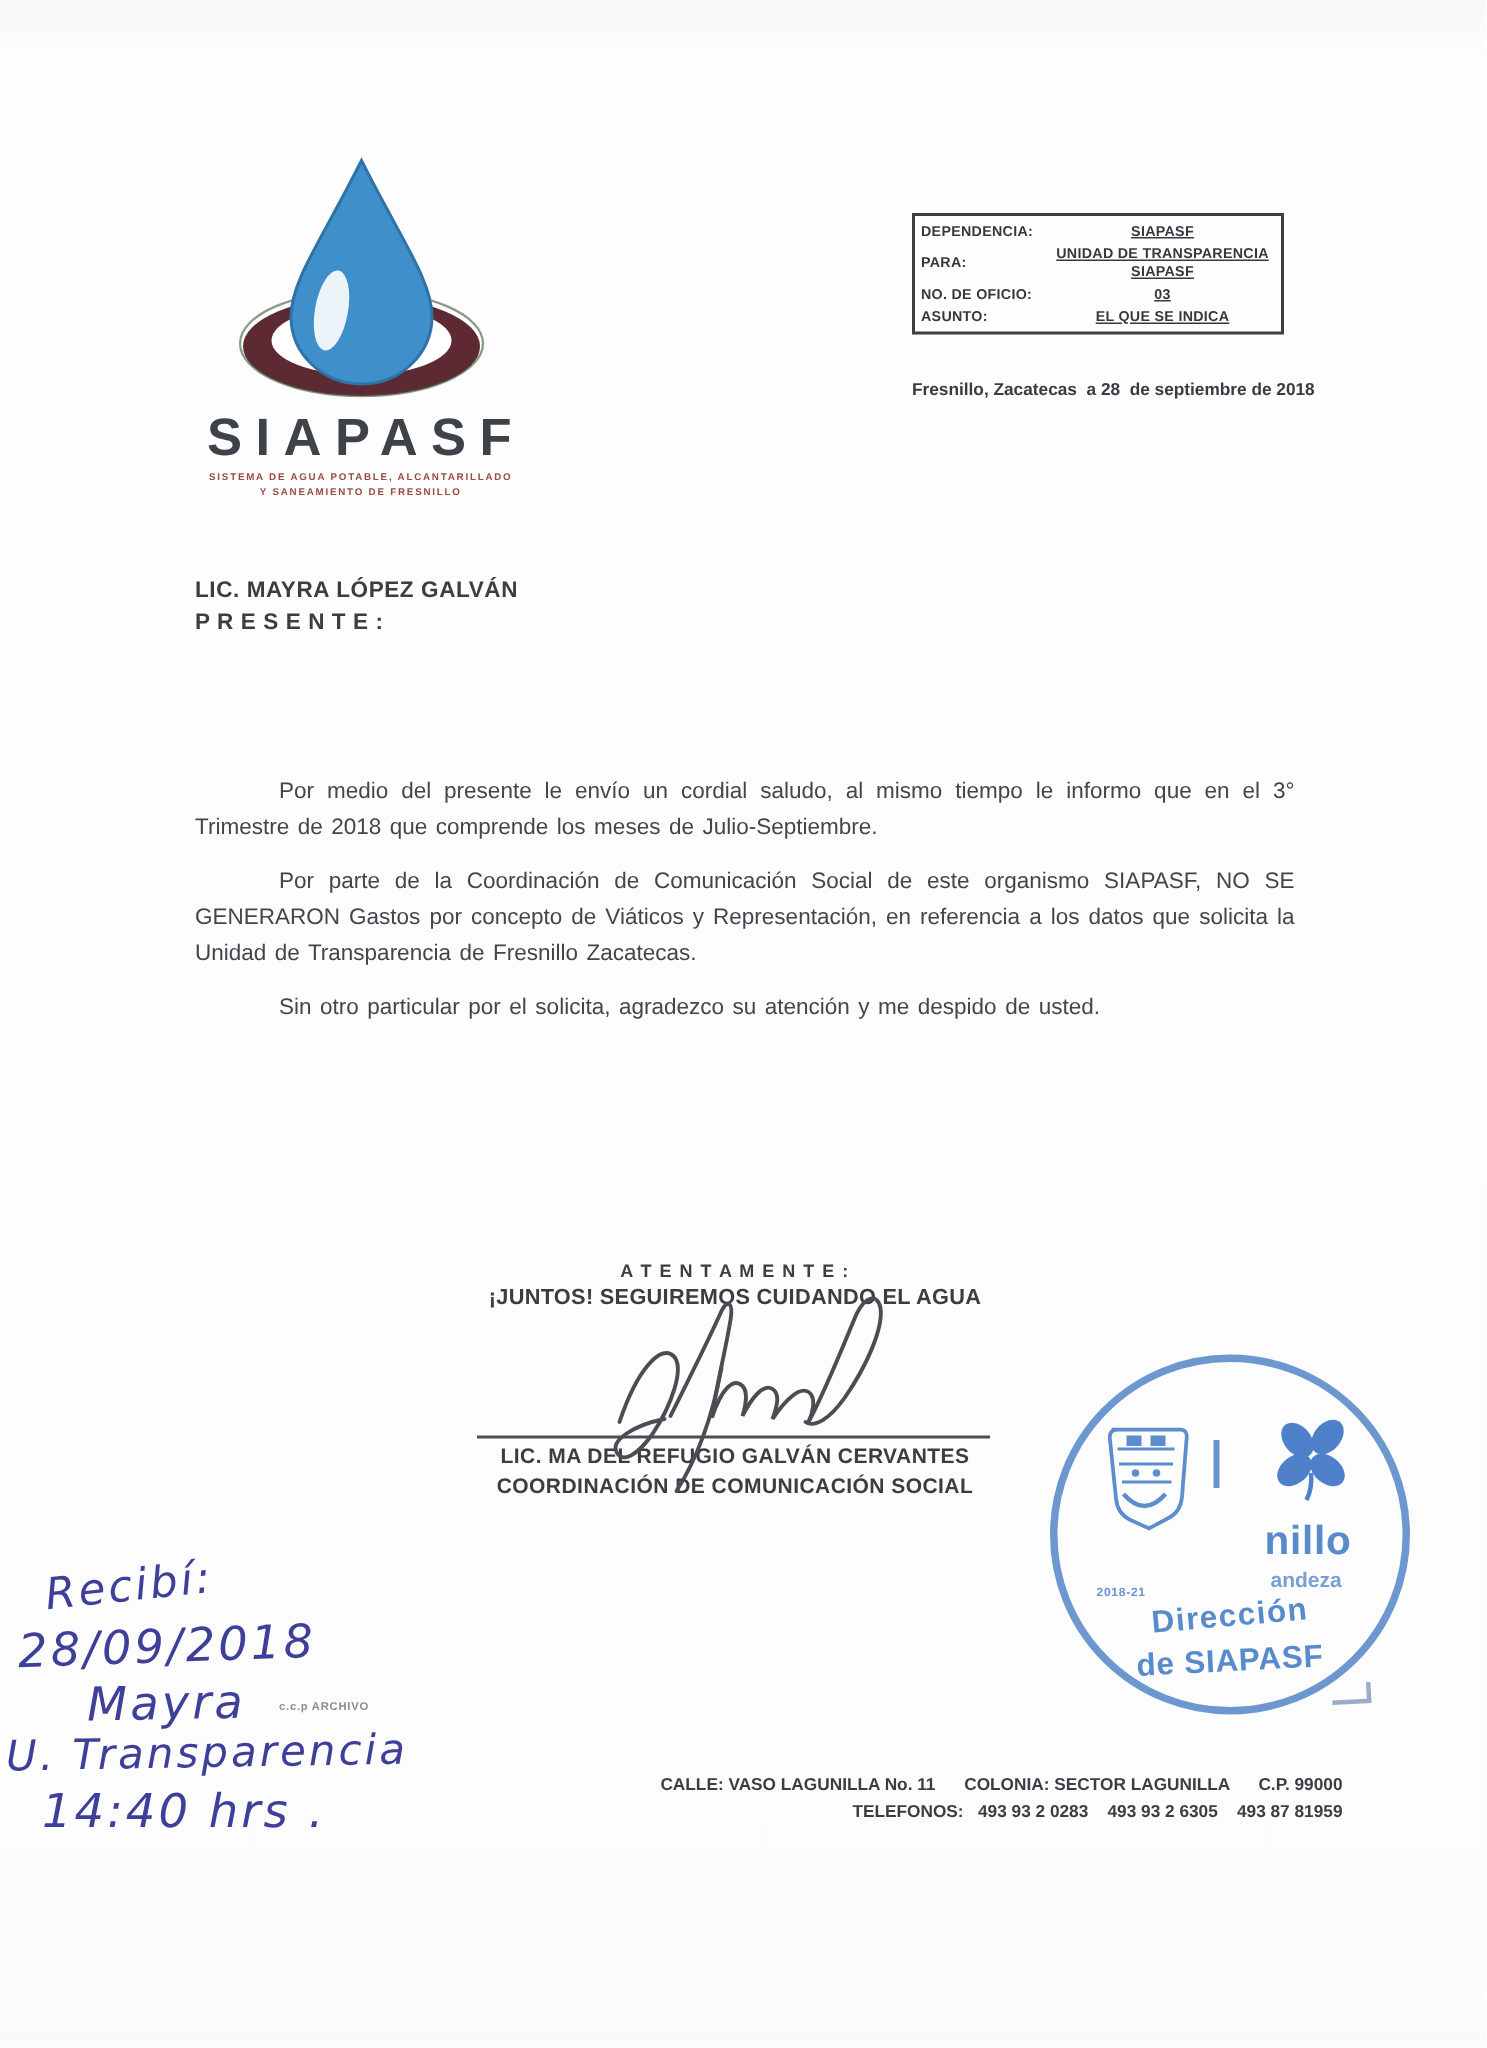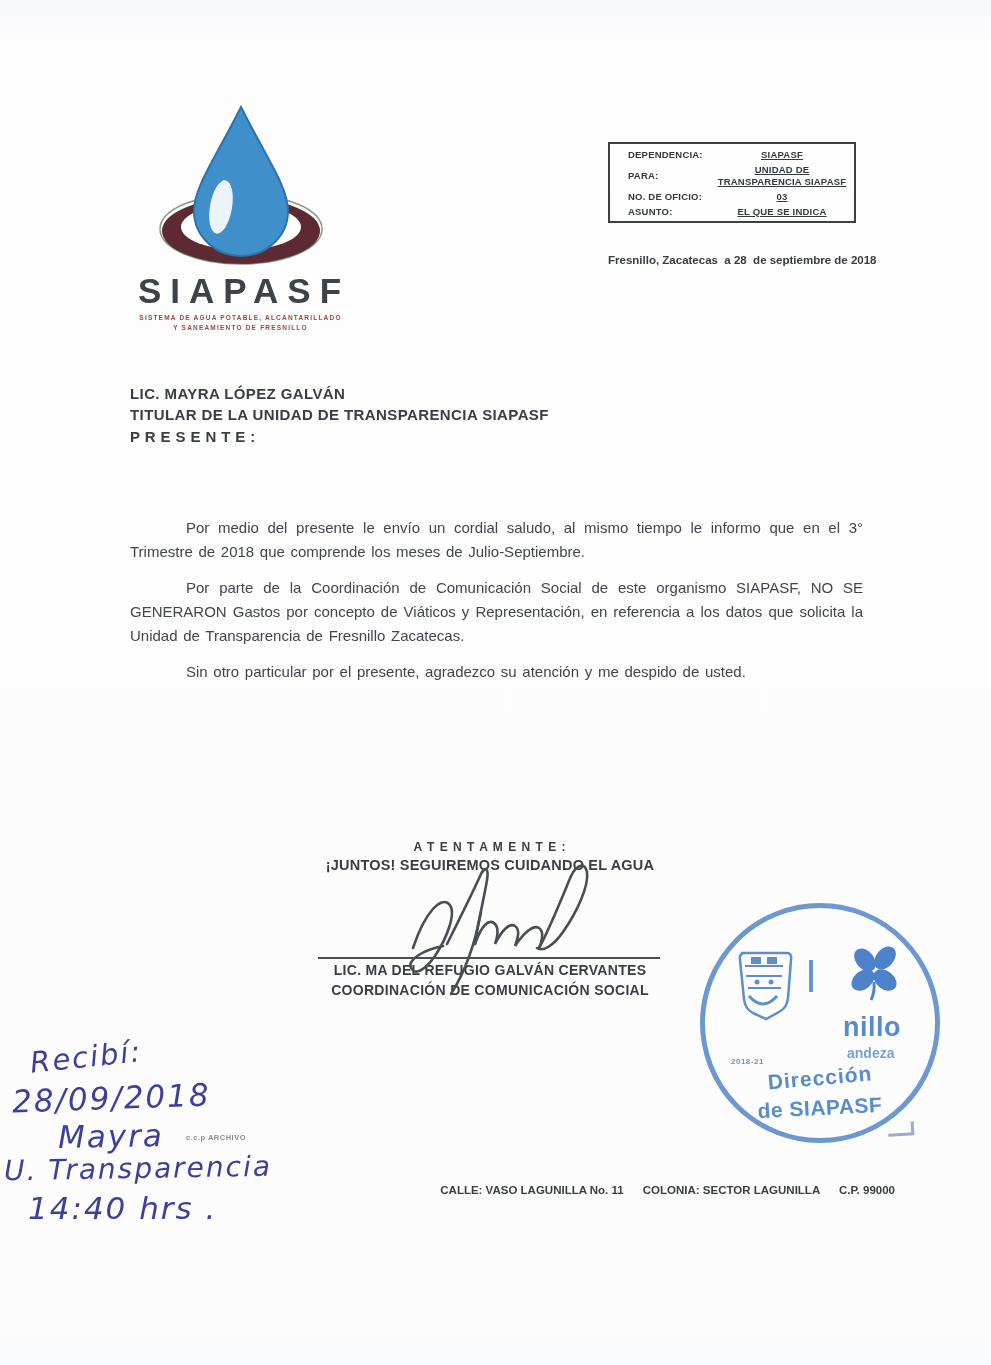--- a/index.html
+++ b/index.html
@@ -26,21 +26,21 @@
   .logo-tagline {
     margin-top: 2px;
     font-size: 6.5px; font-weight: bold; letter-spacing: 1.2px;
     color: #9b4a3f; line-height: 1.5;
   }
 
   
   .ref-box {
     position: absolute; left: 608px; top: 142px; width: 248px;
     border: 2px solid #3c3f44; background: rgba(255,255,255,0.4);
-    padding: 5px 6px 4px 18px;
+    padding: 5px 6px 4px 4px;
     display: grid; grid-template-columns: 88px 1fr; row-gap: 3px; align-items: center;
   }
   .ref-label { font-size: 9.5px; font-weight: bold; color: #35383d; letter-spacing: 0.2px; }
   .ref-value {
     font-size: 9.5px; font-weight: bold; color: #35383d; text-align: center;
     text-decoration: underline; line-height: 1.25; letter-spacing: 0.2px;
   }
 
   .dateline {
     position: absolute; left: 560px; top: 254px; width: 340px;
@@ -151,28 +151,27 @@
     <div class="ref-label">NO. DE OFICIO:</div>
     <div class="ref-value">03</div>
     <div class="ref-label">ASUNTO:</div>
     <div class="ref-value">EL QUE SE INDICA</div>
   </div>
 
   <div class="dateline">Fresnillo, Zacatecas  a 28  de septiembre de 2018</div>
 
   <div class="recipient">
     <div>LIC. MAYRA LÓPEZ GALVÁN</div>
-    <div>TITULAR DE LA UNIDAD DE TRANSPARENCIA SIAPASF</div>
     <div>P R E S E N T E :</div>
   </div>
 
   <div class="body-text">
     <p>Por medio del presente le envío un cordial saludo, al mismo tiempo le informo que en el 3° Trimestre de 2018 que comprende los meses de Julio-Septiembre.</p>
     <p>Por parte de la Coordinación de Comunicación Social de este organismo SIAPASF, NO SE GENERARON Gastos por concepto de Viáticos y Representación, en referencia a los datos que solicita la Unidad de Transparencia de Fresnillo Zacatecas.</p>
-    <p>Sin otro particular por el presente, agradezco su atención y me despido de usted.</p>
+    <p>Sin otro particular por el solicita, agradezco su atención y me despido de usted.</p>
   </div>
 
   <div class="closing">
     <div class="closing-att">A T E N T A M E N T E :</div>
     <div class="closing-slogan">¡JUNTOS! SEGUIREMOS CUIDANDO EL AGUA</div>
   </div>
 
   <svg class="signature-scribble" width="230" height="150" viewBox="0 0 230 150">
     <g fill="none" stroke="#4a4d52" stroke-width="2.6" stroke-linecap="round">
       <path d="M28 96 C 40 60, 56 44, 64 52 C 72 60, 62 86, 50 104 C 40 118, 30 124, 26 116 C 22 108, 38 98, 58 94"></path>
@@ -224,15 +223,16 @@
   <div class="handwriting">
     <div class="hw-line hw-0">Recibí:</div>
     <div class="hw-line hw-1">28/09/2018</div>
     <div class="hw-line hw-2">Mayra</div>
     <div class="hw-line hw-3">U. Transparencia</div>
     <div class="hw-line hw-4">14:40 hrs .</div>
   </div>
 
   <div class="footer">
     <div>CALLE: VASO LAGUNILLA No. 11      COLONIA: SECTOR LAGUNILLA      C.P. 99000</div>
+    <div>TELEFONOS:   493 93 2 0283    493 93 2 6305    493 87 81959</div>
   </div>
 
 </div>
 
 </body></html>

